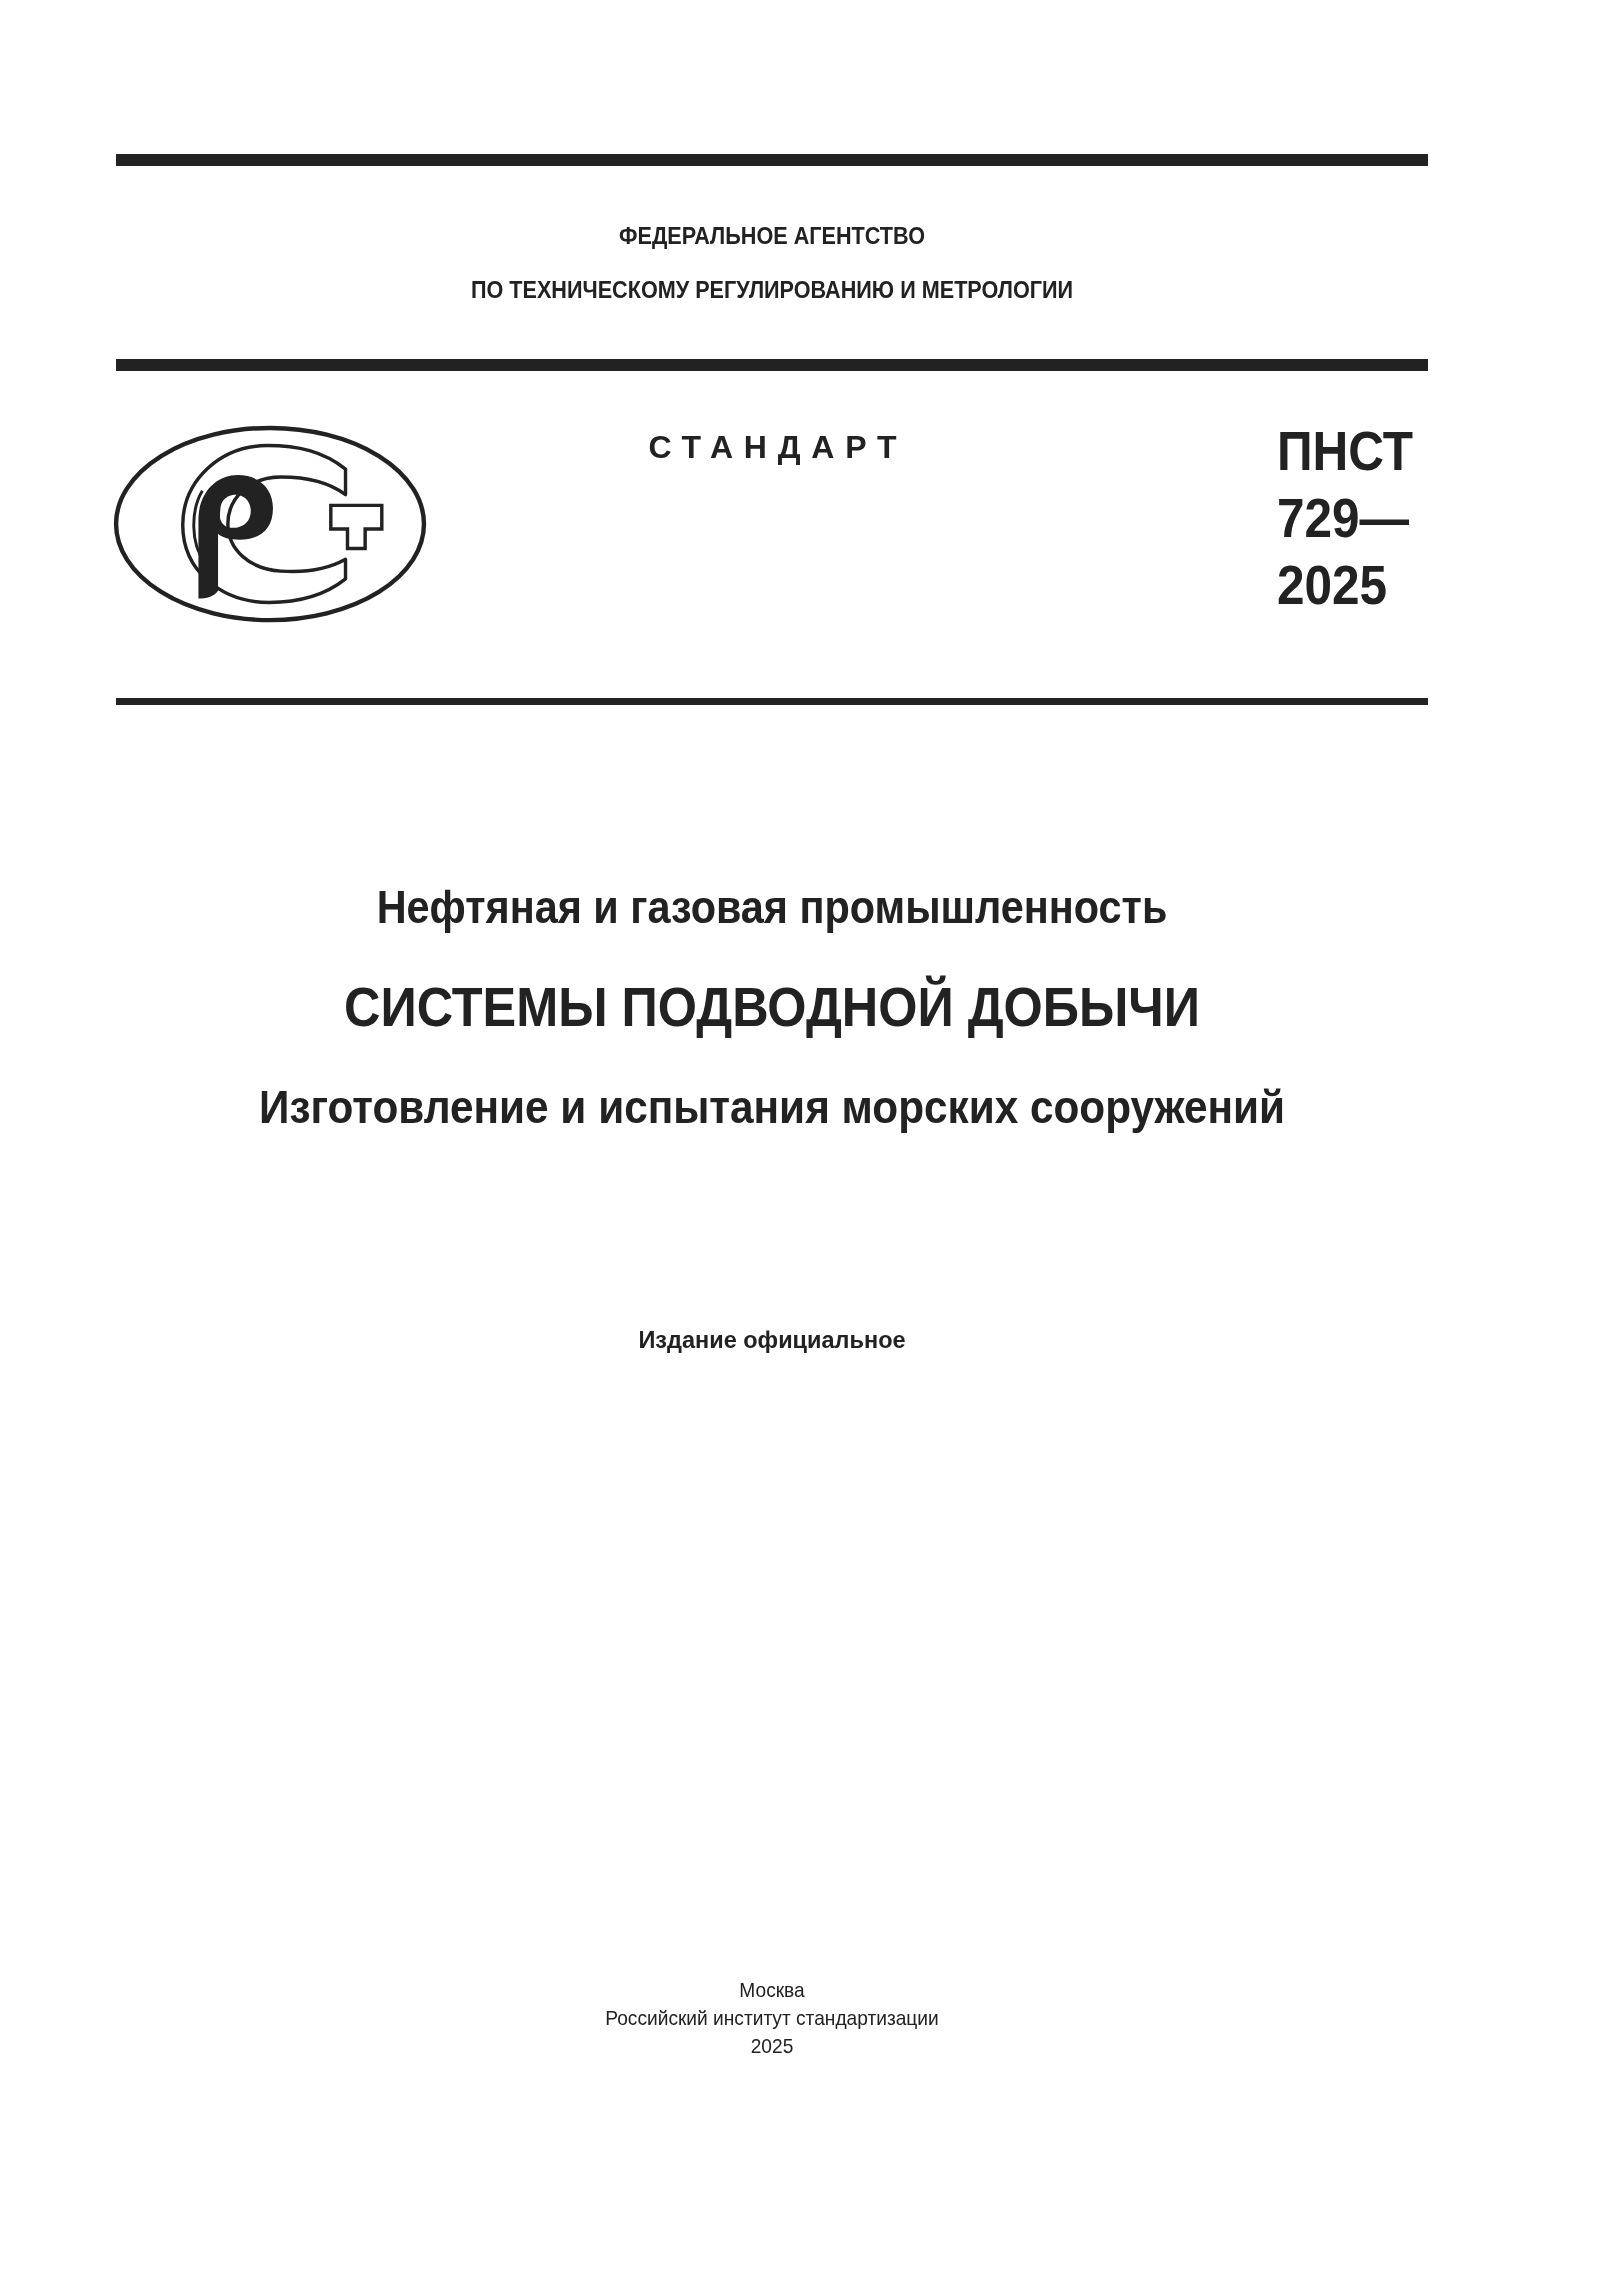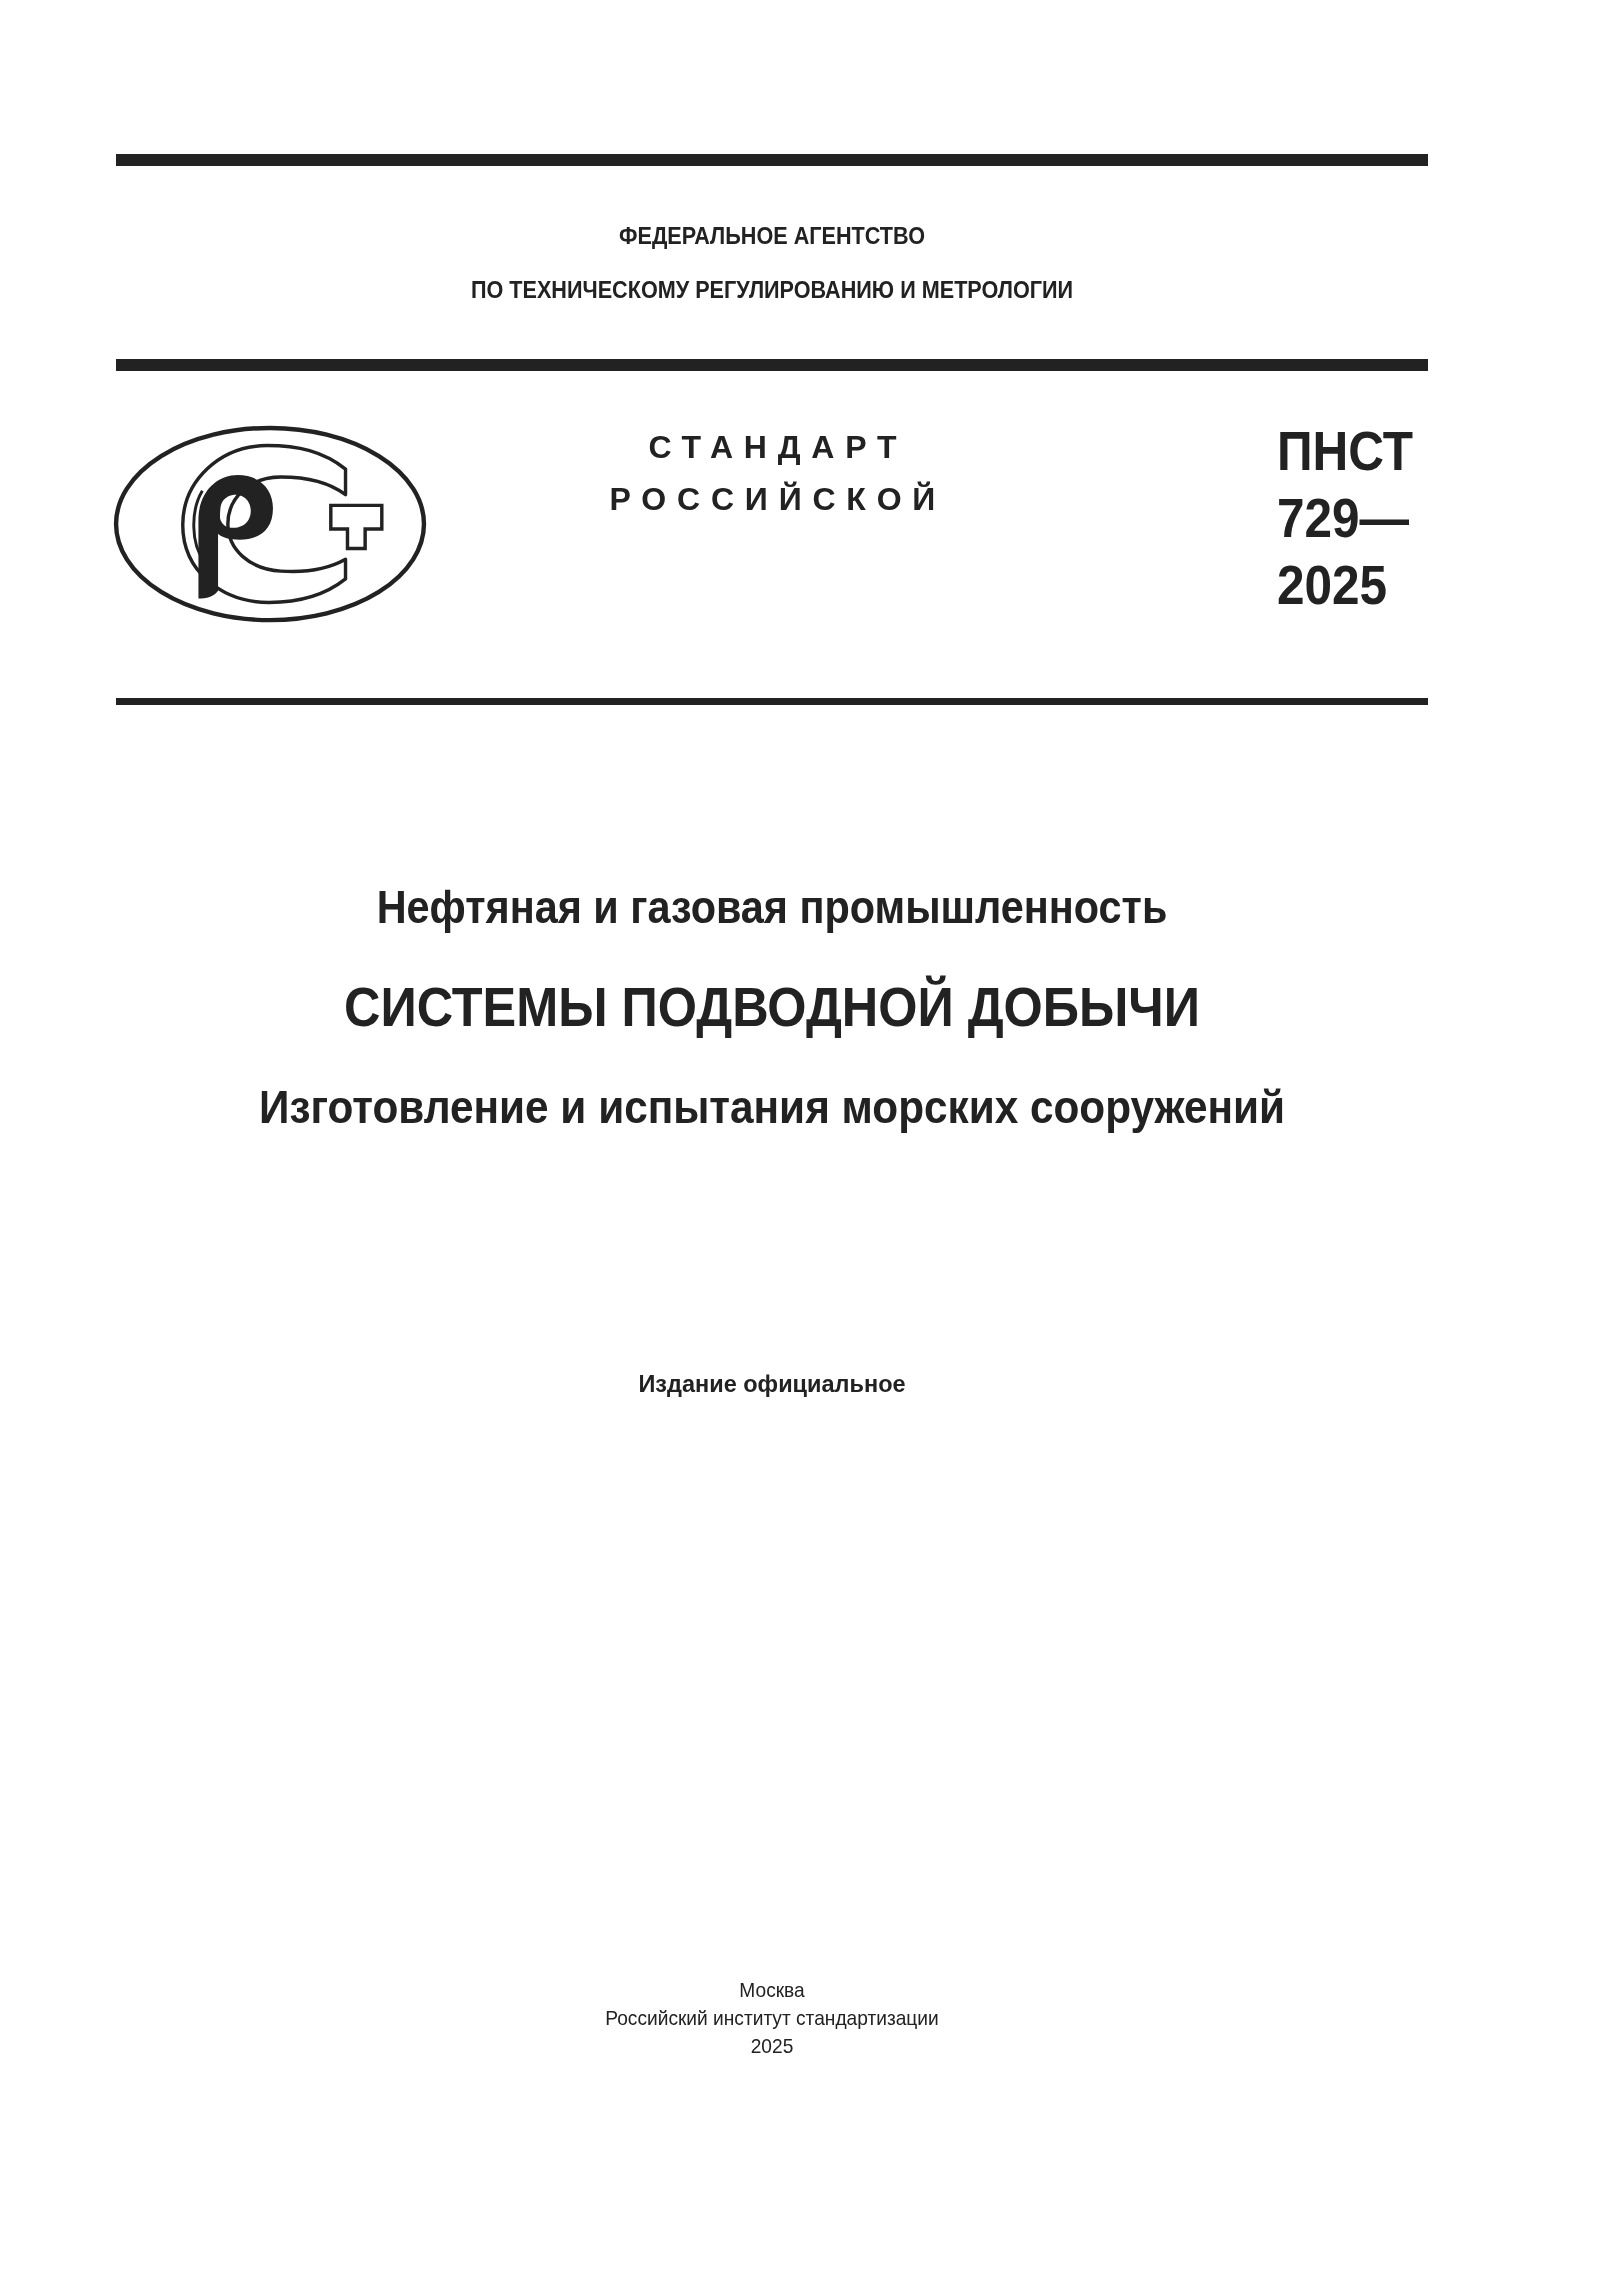--- a/index.html
+++ b/index.html
@@ -96,21 +96,20 @@
       top: 1079px;
       font-size: 47px;
       line-height: 55px;
       transform: scaleX(0.9);
       transform-origin: center;
     }
     .edition {
       top: 1326px;
       font-size: 23.5px;
       line-height: 29px;
-      margin-top: 44px;
     }
     .footer {
       position: absolute;
       left: 116px;
       width: 1312px;
       top: 1976px;
       text-align: center;
       font-weight: normal;
       font-size: 20.6px;
       line-height: 28px;
@@ -157,21 +156,20 @@
              L 108 170
              C 104 176, 96 178, 88 178 Z
              M 110 96 C 112 106, 124 108, 132 104 C 142 100, 144 86, 138 78 C 132 70, 118 70, 112 80 C 110 84, 110 90, 110 96 Z" fill="#222" fill-rule="evenodd"></path>
 
     <path d="M 223 83 L 275 83 L 275 107 L 258 107 L 258 127 L 240 127 L 240 107 L 223 107 Z" fill="none" stroke="#222" stroke-width="3.5" stroke-linejoin="miter"></path>
   </svg>
 </div>
 
 <div class="std-type">
   <div>СТАНДАРТ</div>
-  <div>РОССИЙСКОЙ</div>
 </div>
 
 <div class="std-code">
   <div>ПНСТ</div>
   <div>729—</div>
   <div>2025</div>
 </div>
 
 <div class="bar bar-bottom"></div>
 

